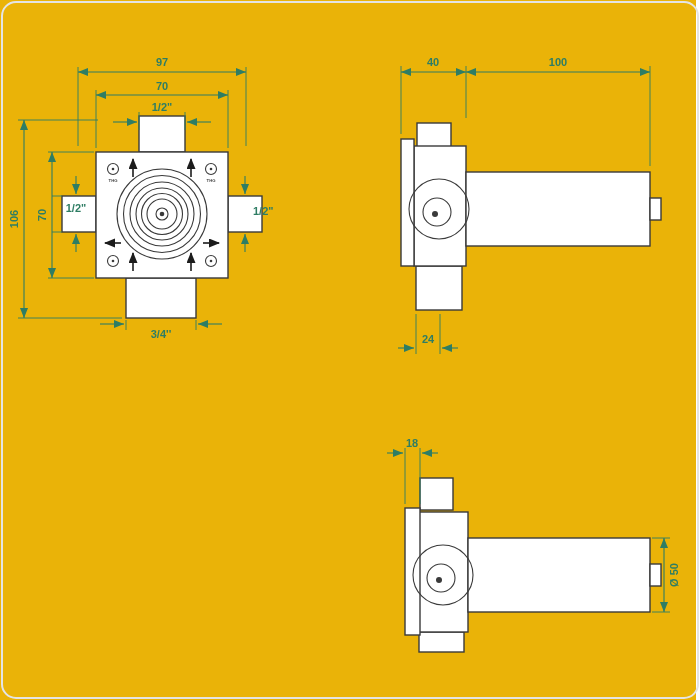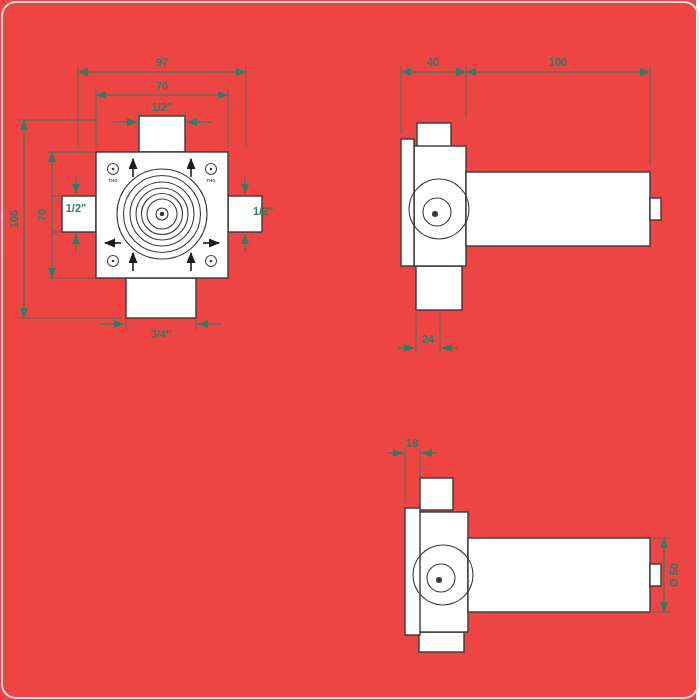--- a/index.html
+++ b/index.html
@@ -1,16 +1,16 @@
 <!DOCTYPE html>
 <html><head>
 <meta charset="utf-8">
 <style>
   html,body{margin:0;padding:0;background:#fff;}
-  .canvas{position:relative;width:696px;height:700px;background:#ef4444;font-family:"Liberation Sans",sans-serif;}
+  .canvas{position:relative;width:696px;height:700px;background:#eab308;font-family:"Liberation Sans",sans-serif;}
   svg{display:block;}
   .frame{fill:none;stroke:#e4e4e4;stroke-width:2;}
   .ol{fill:#ffffff;stroke:#3a3a3a;stroke-width:1.4;}
   .ol2{fill:none;stroke:#3a3a3a;stroke-width:1.1;}
   .solid{fill:#3a3a3a;stroke:none;}
   .flow{stroke:#1c1c1c;stroke-width:1.6;fill:none;}
   .dl{stroke:#2e7d64;stroke-width:1.1;fill:none;}
   .xl{stroke:#2e7d64;stroke-width:0.9;fill:none;}
   .dim-label{fill:#2e7d64;font-size:11px;font-weight:600;font-family:"Liberation Sans",sans-serif;}
   .tiny{fill:#444;font-size:4.2px;font-weight:600;font-family:"Liberation Sans",sans-serif;}

